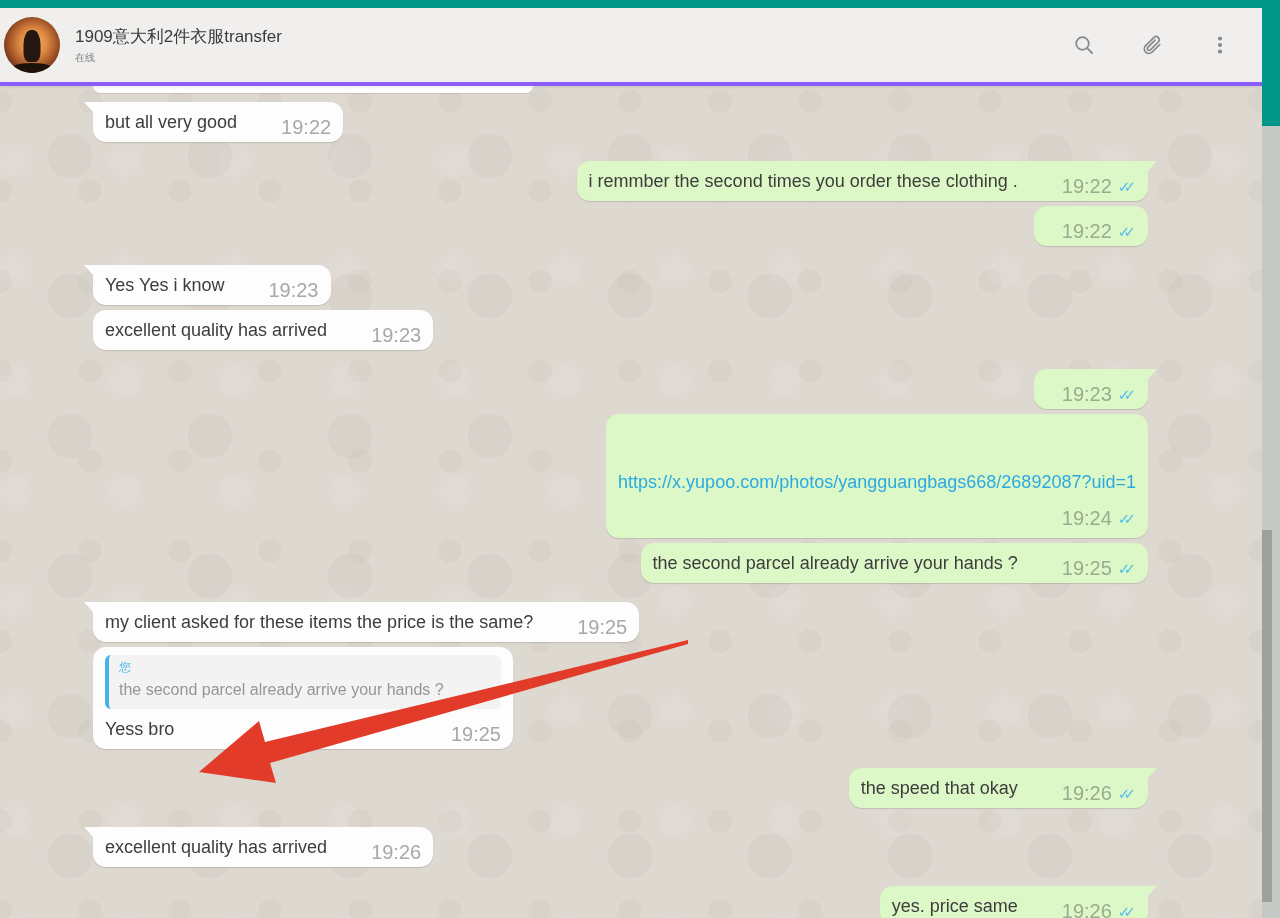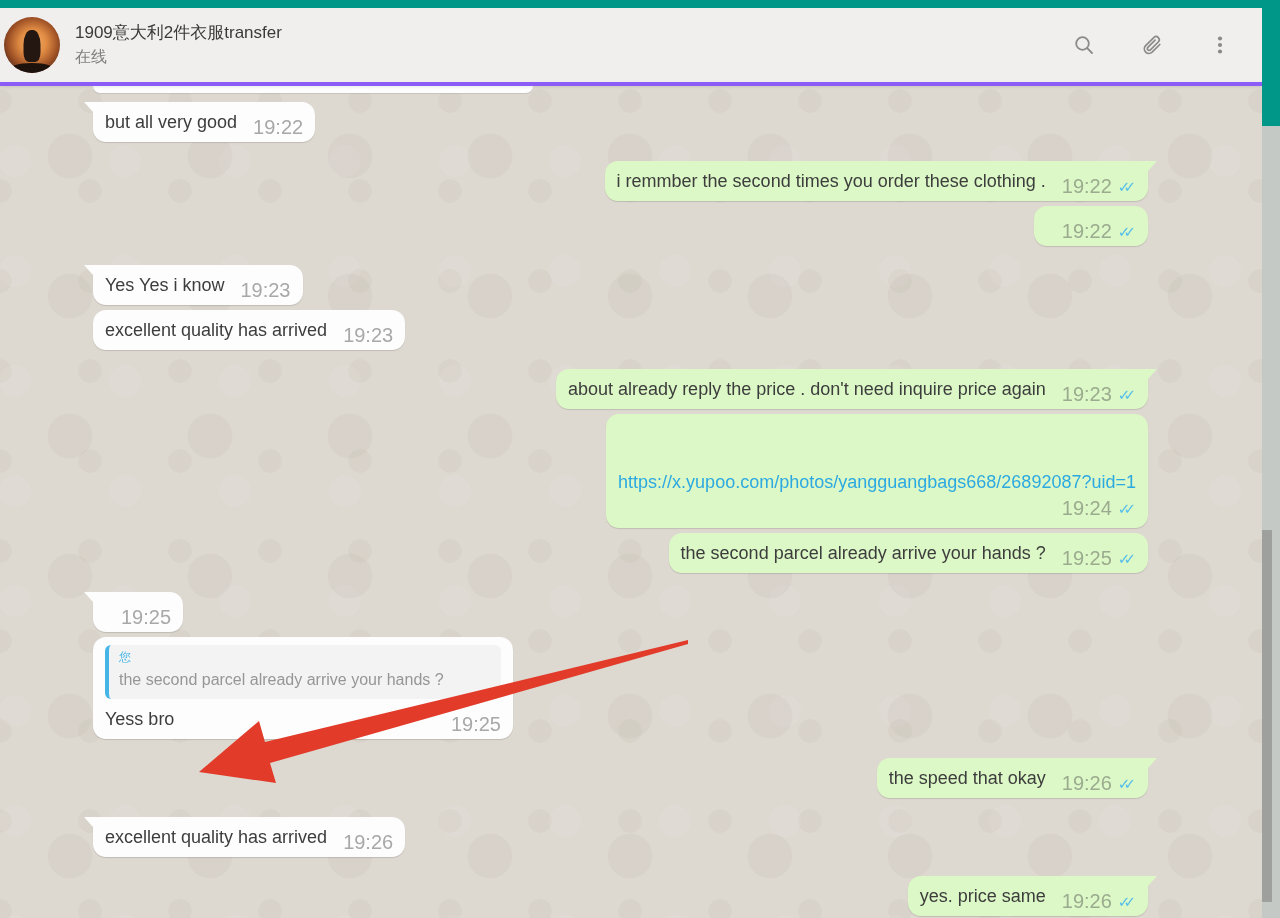--- a/index.html
+++ b/index.html
@@ -33,21 +33,21 @@
   .avatar::before { 
     content:""; position:absolute; left:50%; top:24%; width:17px; height:32px;
     transform:translateX(-50%); background:#241711; border-radius:45% 45% 30% 30%;
   }
   .avatar::after { 
     content:""; position:absolute; left:8%; bottom:-6px; width:84%; height:16px;
     background:#1d120c; border-radius:50%;
   }
   .head-info { margin-left:15px; }
   .chat-title { font-size:17px; color:#3a3a3a; line-height:22px; }
-  .chat-status { font-size:16px; color:#808080; margin-top:3px; }
+  .chat-status { font-size:10px; color:#808080; margin-top:3px; }
   .head-icons { margin-left:auto; display:flex; align-items:center; gap:44px; padding-right:30px; }
   .hicon { width:24px; height:24px; display:block; cursor:pointer; }
 
   
   .chat {
     position:absolute; top:86px; left:0; width:1262px; height:832px; overflow:hidden;
     padding:0 114px 0 93px;
     background-color:#ddd8d0;
     background-image:
       radial-gradient(rgba(125,115,100,0.06) 22%, transparent 23%),
@@ -79,32 +79,32 @@
   .row.out .bubble.tail { border-top-right-radius:0; }
   .row.in  .bubble.tail::before {
     content:""; position:absolute; top:0; left:-9px; width:0; height:0;
     border-top:10px solid #fdfdfd; border-left:9px solid transparent;
   }
   .row.out .bubble.tail::before {
     content:""; position:absolute; top:0; right:-9px; width:0; height:0;
     border-top:10px solid #dcf8c6; border-right:9px solid transparent;
   }
 
-  .msg-line { display:flex; align-items:flex-end; }
+  .msg-line { display:flex; align-items:flex-end;gap:28px; }
   .msg-text { white-space:pre-wrap; }
   .link { color:#2da9e1; text-decoration:none; white-space:nowrap;margin-top:48px; }
 
   .meta { display:inline-flex; align-items:center; margin-left:auto; padding-left:16px;
           position:relative; top:5px; white-space:nowrap; }
   .time { font-size:20px; }
   .row.in  .time { color:#a8a8a8; }
   .row.out .time { color:#9bab8f; }
   .ticks { color:#53bdeb; font-size:15px; letter-spacing:-7px; margin-left:6px;
            padding-right:7px; line-height:1; }
-  .time-block { display:flex; justify-content:flex-end; margin-top:2px; }
+  .time-block { display:flex; justify-content:flex-end; margin-top:12px; }
   .time-block .meta { top:0; }
 
   
   .quote {
     background:#f3f3f3; border-left:4px solid #45b5e8; border-radius:6px;
     padding:6px 10px 9px; margin:0 0 8px; min-width:396px;
   }
   .q-sender { font-size:12px; line-height:13px; color:#45b5e8; }
   .q-text   { font-size:16px; color:#969696; margin-top:6px; line-height:20px; }
 
@@ -189,21 +189,20 @@
             <span class="msg-text">excellent quality has arrived</span>
             <span class="meta">
               <span class="time">19:23</span>
             </span>
           </div>
         </div>
       </div>
       <div class="row out">
         <div class="bubble tail">
           <div class="msg-line">
-            <span class="msg-text">about already reply the price . don't need inquire price again</span>
             <span class="meta">
               <span class="time">19:23</span>
               <span class="ticks">✓✓</span>
             </span>
           </div>
         </div>
       </div>
       <div class="row out grouped">
         <div class="bubble">
           <div class="msg-line">
@@ -224,20 +223,21 @@
             <span class="meta">
               <span class="time">19:25</span>
               <span class="ticks">✓✓</span>
             </span>
           </div>
         </div>
       </div>
       <div class="row in">
         <div class="bubble tail">
           <div class="msg-line">
+            <span class="msg-text">my client asked for these items the price is the same?</span>
             <span class="meta">
               <span class="time">19:25</span>
             </span>
           </div>
         </div>
       </div>
       <div class="row in grouped">
         <div class="bubble">
           <div class="quote">
             <div class="q-sender">您</div>

